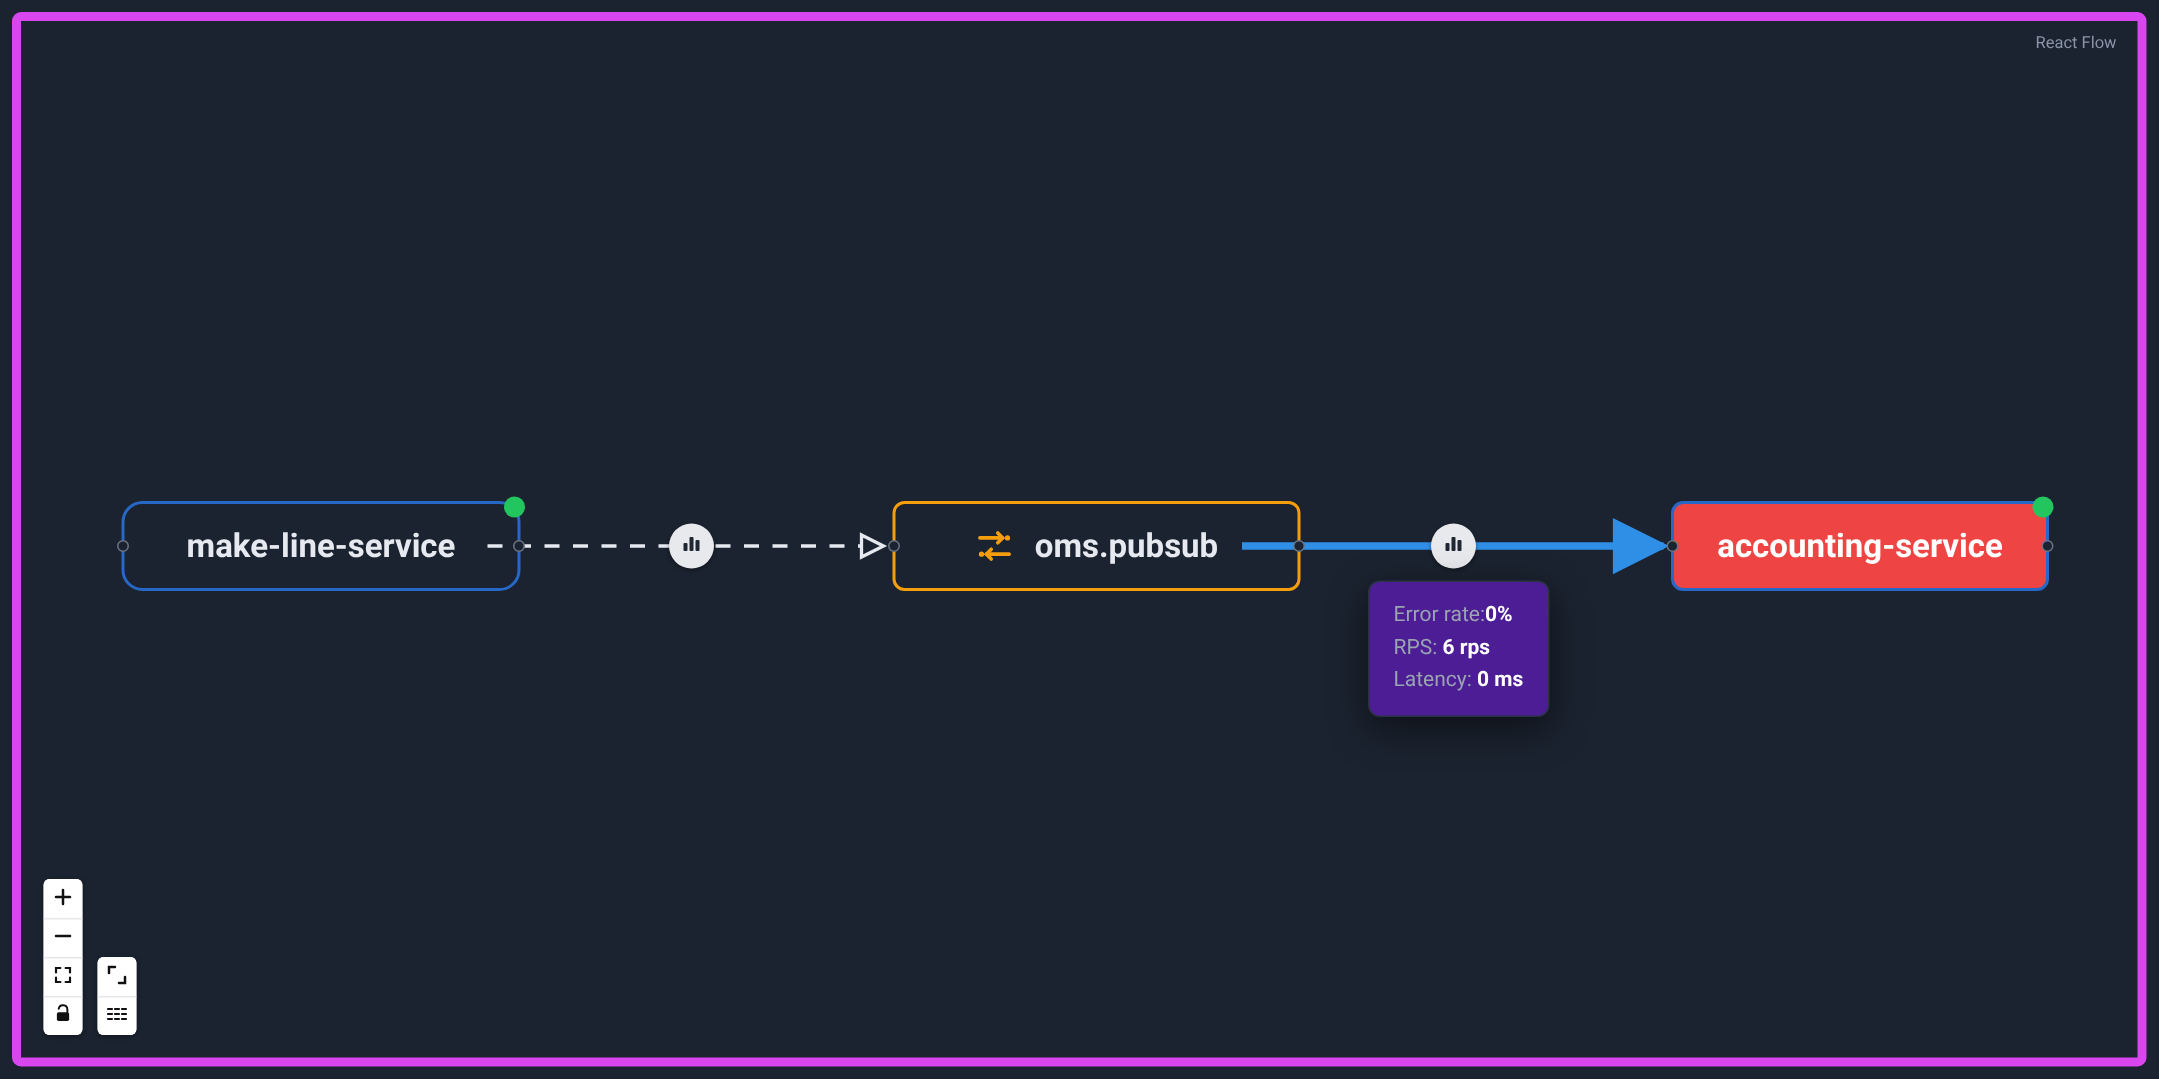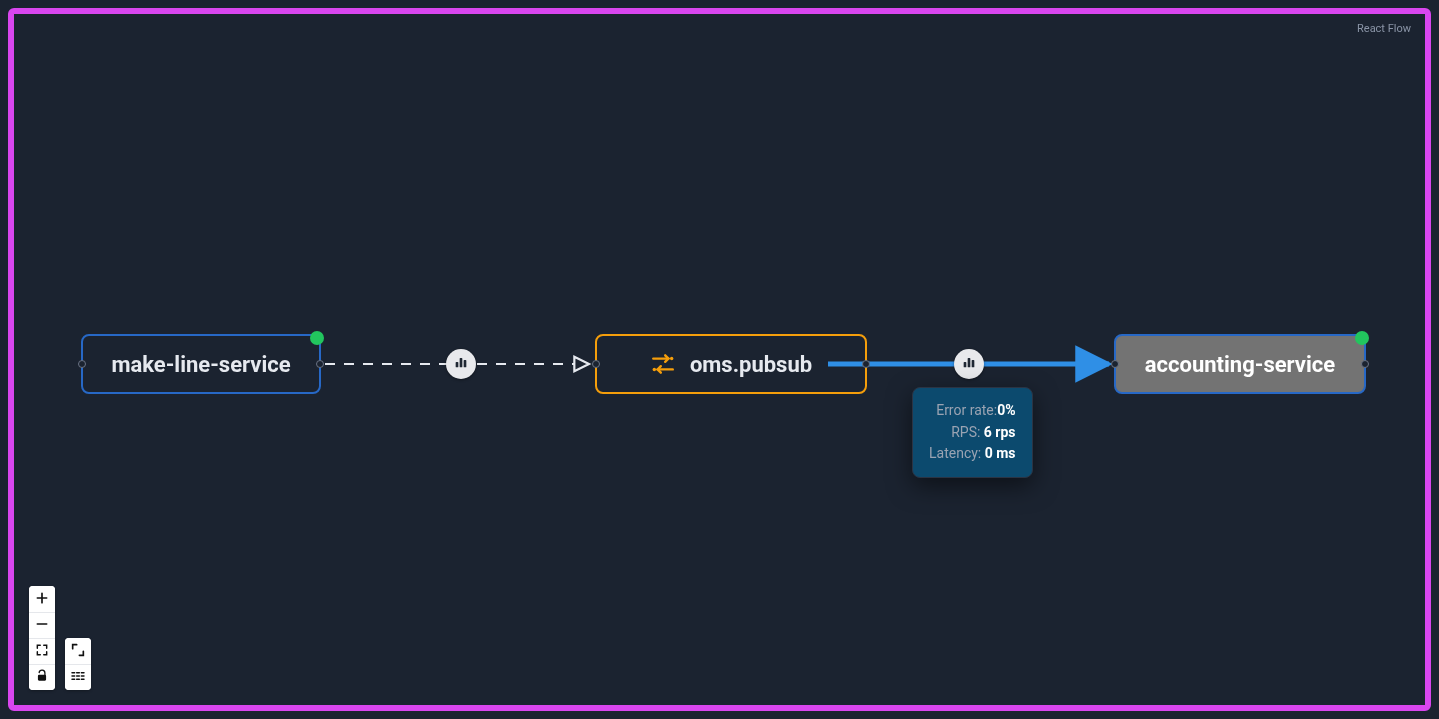--- a/index.html
+++ b/index.html
@@ -43,21 +43,21 @@
     color: #e6e9ef;
     background: transparent;
   }
   .node-topic {
     border: 2px solid #f59e0b;
     color: #e6e9ef;
     background: transparent;
     gap: 14px;
   }
   .node-service-filled {
-    background: #737373;
+    background: #ef4444;
     color: #ffffff;
     border: 2px solid #2768c6;
   }
   .status-dot {
     position: absolute;
     width: 14px; height: 14px;
     border-radius: 50%;
     background: #22c55e;
     top: -5px; right: -5px;
   }
@@ -82,31 +82,30 @@
     align-items: center;
     justify-content: center;
     transform: translate(-50%, -50%);
     box-shadow: 0 1px 3px rgba(0,0,0,0.4);
     cursor: pointer;
     z-index: 5;
   }
 
   .tooltip {
     position: absolute;
-    background: #0c4a6e;
+    background: #4c1d95;
     border: 1px solid #2b3444;
     border-radius: 8px;
     padding: 12px 16px;
     color: #e6e9ef;
     font-size: 14px;
     line-height: 1.55;
     box-shadow: 0 8px 24px rgba(0,0,0,0.5);
     min-width: 106px;
     z-index: 10;
-    text-align: right;
   }
   .tooltip .label { color: #9aa3b2; font-weight: 400; }
   .tooltip .value { color: #ffffff; font-weight: 700; }
 
   .controls {
     position: absolute;
     left: 15px; bottom: 15px;
     display: flex;
     align-items: flex-end;
     gap: 10px;
@@ -150,21 +149,21 @@
         <marker id="arrow-blue" viewBox="0 0 12 12" refX="10" refY="6" markerWidth="9" markerHeight="9" orient="auto">
           <path d="M1 1 L11 6 L1 11 Z" fill="#2f8fe6"></path>
         </marker>
       </defs>
 
       <line x1="311" y1="350" x2="575" y2="350" stroke="#e6e9ef" stroke-width="2.2" stroke-dasharray="10 9" marker-end="url(#arrow-outline)"></line>
 
       <line x1="814" y1="350" x2="1095" y2="350" stroke="#2f8fe6" stroke-width="5" marker-end="url(#arrow-blue)"></line>
     </svg>
 
-    <div class="node node-service-outline" style="left:67px; top:320px; width:240px;">
+    <div class="node node-service-outline" style="left:67px; top:320px; width:266px;border-radius:14px;">
       <span>make-line-service</span>
       <div class="status-dot"></div>
       <div class="handle handle-left"></div>
       <div class="handle handle-right"></div>
     </div>
 
     <div class="node node-topic" style="left:581px; top:320px; width:272px;">
       <span class="pubsub-icon">
         <svg viewBox="0 0 24 24" width="26" height="26">
           <g stroke="#f59e0b" stroke-width="2.2" fill="none" stroke-linecap="round">

